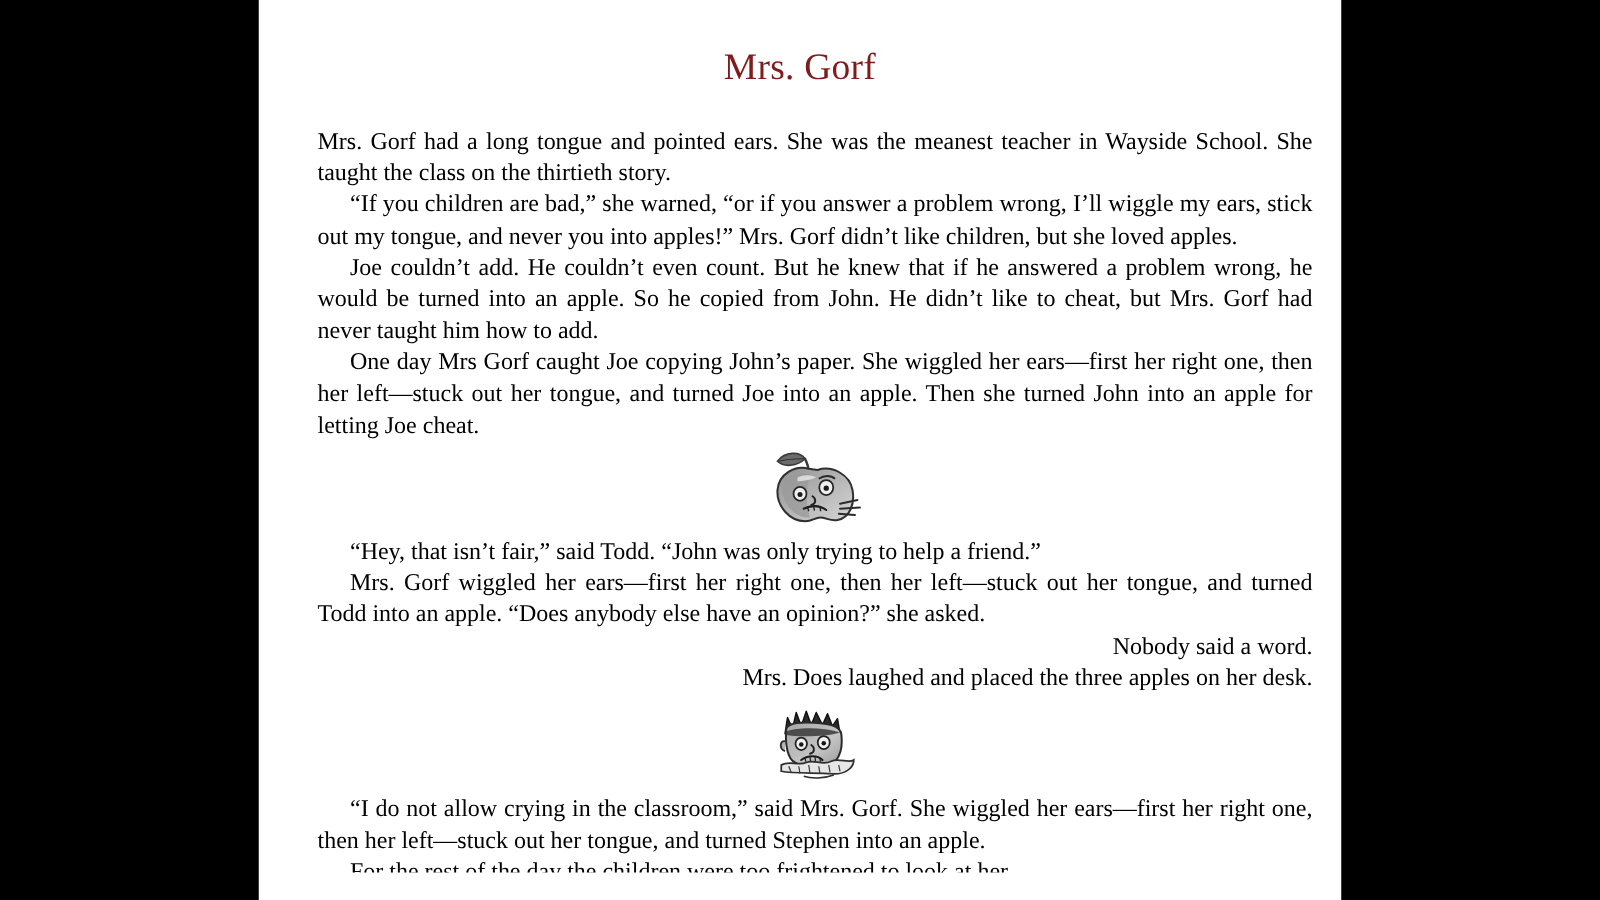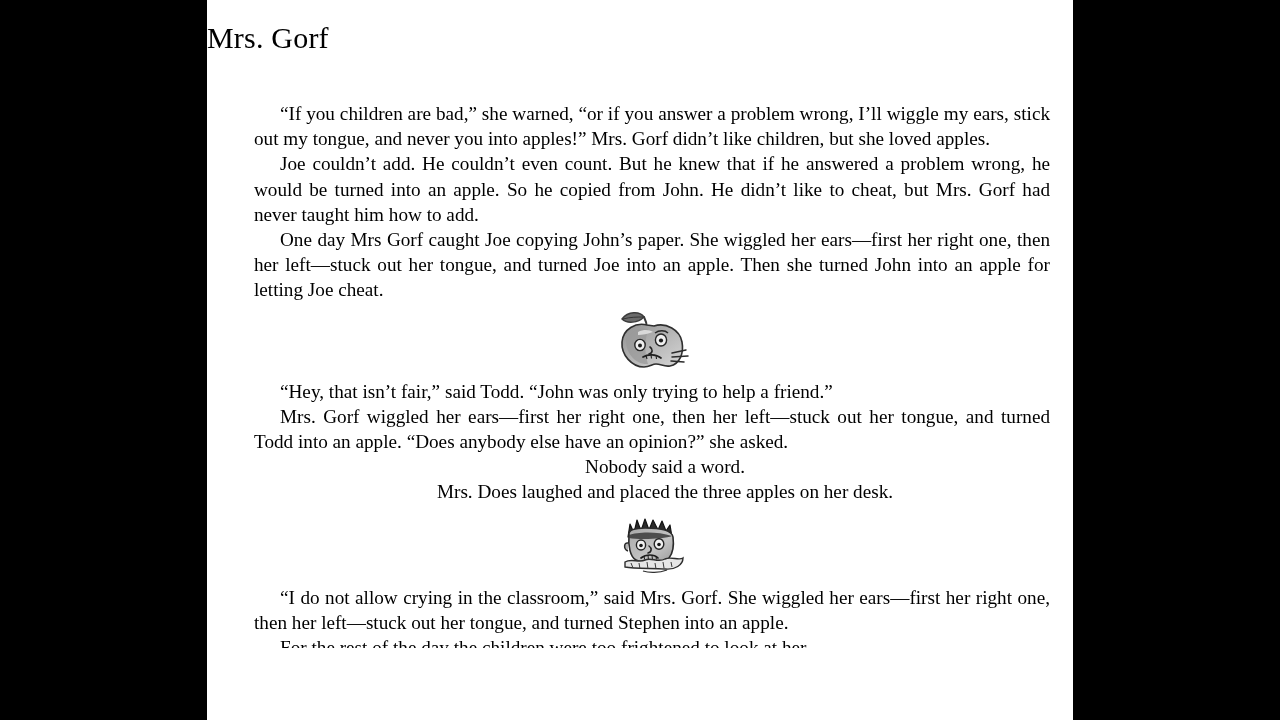--- a/index.html
+++ b/index.html
@@ -32,49 +32,49 @@
     position: absolute;
     top: 0;
     left: 207px;
     width: 866px;
     height: 720px;
     background: #ffffff;
     overflow: hidden;
   }
 
   #page-title {
-    text-align: left;
+    text-align: center;
     font-size: 30px;
     line-height: 34px;
     font-weight: normal;
     letter-spacing: 0.2px;
-    color: #000000;
-    margin: 0;
-    padding-top: 21px;
+    color: #7f1d1d;
+    margin: 0;
+    padding-top: 37px;
   }
 
   #body-text {
     position: absolute;
     top: 101px;
     left: 47px;
     width: 796px;
     color: #000000;
     font-size: 19.2px;
     line-height: 25.2px;
     text-align: justify;
     text-justify: inter-word;
   }
 
   .para {
     margin: 0;
     text-indent: 26px;
     text-align: justify;
   }
   .para.first { text-indent: 0; }
-  .para.nojust { text-align: center; }
+  .para.nojust { text-align: right; }
 
   .figure {
     display: block;
     width: 100%;
     text-align: center;
     margin: 0;
     padding: 0;
   }
   .fig-apple { height: 70px; padding-top: 6px; }
   .fig-boy   { height: 68px; padding-top: 12px; }
@@ -96,20 +96,21 @@
 
   <div class="letterbox left"></div>
   <div class="letterbox right"></div>
 
   <div id="page">
 
     <h1 id="page-title">Mrs. Gorf</h1>
 
     <div id="body-text">
 
+      <p class="para first">Mrs. Gorf had a long tongue and pointed ears. She was the meanest teacher in Wayside School. She taught the class on the thirtieth story.</p>
       <p class="para">“If you children are bad,” she warned, “or if you answer a problem wrong, I’ll wiggle my ears, stick out my tongue, and never you into apples!” Mrs. Gorf didn’t like children, but she loved apples.</p>
       <p class="para">Joe couldn’t add. He couldn’t even count. But he knew that if he answered a problem wrong, he would be turned into an apple. So he copied from John. He didn’t like to cheat, but Mrs. Gorf had never taught him how to add.</p>
       <p class="para">One day Mrs Gorf caught Joe copying John’s paper. She wiggled her ears—first her right one, then her left—stuck out her tongue, and turned Joe into an apple. Then she turned John into an apple for letting Joe cheat.</p>
 
       <div class="figure fig-apple">
         <svg width="76" height="62" viewBox="0 0 76 62" aria-hidden="true">
           <defs>
             <linearGradient id="agl" x1="0" y1="0" x2="1" y2="1">
               <stop offset="0%" stop-color="#8f8f8f"></stop>
               <stop offset="55%" stop-color="#b9b9b9"></stop>

